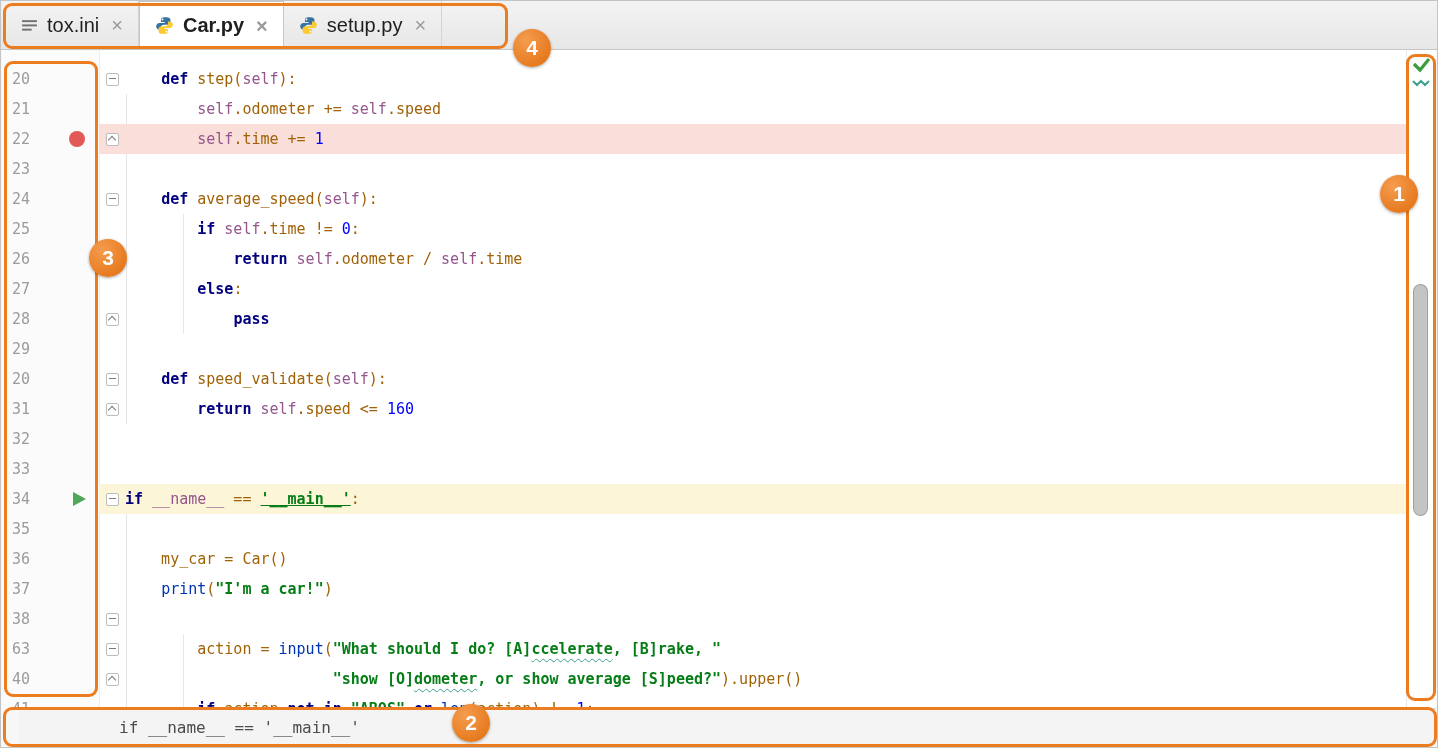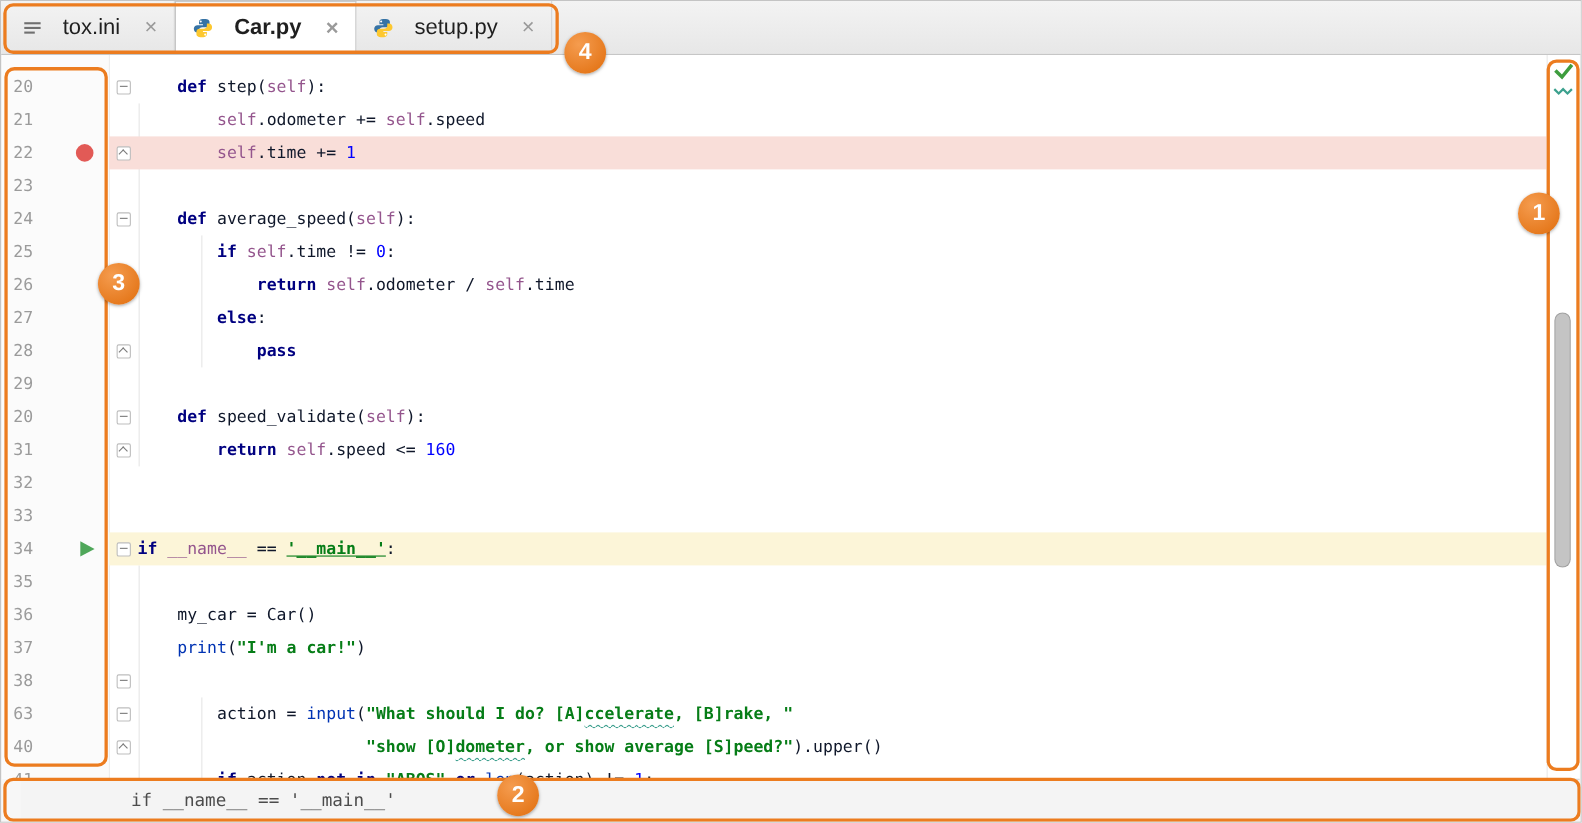--- a/index.html
+++ b/index.html
@@ -3,21 +3,21 @@
 <meta charset="utf-8">
 <style>
   html,body{margin:0;padding:0;background:#E9E9E9;}
   .window{position:relative;width:1438px;height:748px;background:#F7F7F7;border:1px solid #C4C4C4;
     box-sizing:border-box;font-family:"Liberation Sans",sans-serif;overflow:hidden;}
 
   
   .tabbar{position:absolute;left:0;top:0;right:0;height:48px;background:linear-gradient(#F3F3F3,#E7E7E7);
     border-bottom:1px solid #C6C6C6;}
   .tabstrip{display:flex;height:100%;align-items:stretch;padding-left:5px;}
-  .tab{display:flex;align-items:center;gap:19px;padding:0 15px;font-size:20px;color:#1F1F1F;
+  .tab{display:flex;align-items:center;gap:9px;padding:0 15px;font-size:20px;color:#1F1F1F;
     border-right:1px solid #D4D4D4;cursor:default;position:relative;}
   .tab.active{background:#FFFFFF;border:1px solid #C6C6C6;border-bottom:none;font-weight:bold;z-index:2;}
   .tabicon{display:flex;align-items:center;}
   .tabclose{color:#9A9A9A;font-size:20px;margin-left:3px;line-height:1;}
 
   
   .editor{position:absolute;left:1px;right:1px;top:49px;bottom:39px;background:#FFF;overflow:hidden;}
   .gutterbg{position:absolute;left:0;top:0;bottom:0;width:97px;background:#FBFBFB;border-right:1px solid #EDEDED;}
   .rows{position:absolute;left:0;top:0;right:29px;bottom:0;padding-top:14px;
     font-family:"DejaVu Sans Mono","Liberation Mono",monospace;font-size:15px;line-height:30px;overflow:hidden;}
@@ -34,21 +34,21 @@
     border-left:13px solid #4FA75A;border-top:7px solid transparent;border-bottom:7px solid transparent;}
 
   .fm{width:11px;height:11px;border:1px solid #BDBDBD;background:#FFF;border-radius:2px;position:relative;display:block;}
   .fm.start::after{content:"";position:absolute;left:2px;right:2px;top:4px;height:1px;background:#7A7A7A;}
   .fm.end::after{content:"";position:absolute;left:2px;top:3px;width:5px;height:5px;
     border-left:1px solid #7A7A7A;border-top:1px solid #7A7A7A;transform:rotate(45deg);}
 
   .guide{position:absolute;width:1px;background:#E6E6E6;z-index:0;}
 
   
-  .tk-p{color:#0f172a;}
+  .tk-p{color:#a16207;}
   .tk-kw{color:#000080;font-weight:bold;}
   .tk-sf{color:#94558D;}
   .tk-du{color:#94558D;}
   .tk-nu{color:#0000FF;}
   .tk-bi{color:#0033B3;}
   .tk-st,.tk-sU,.tk-sT{color:#067D17;font-weight:bold;}
   .tk-sU{text-decoration:underline;}
   .tk-sT{text-decoration:underline wavy #3FA08F;text-decoration-thickness:1px;text-underline-offset:4px;}
 
   

